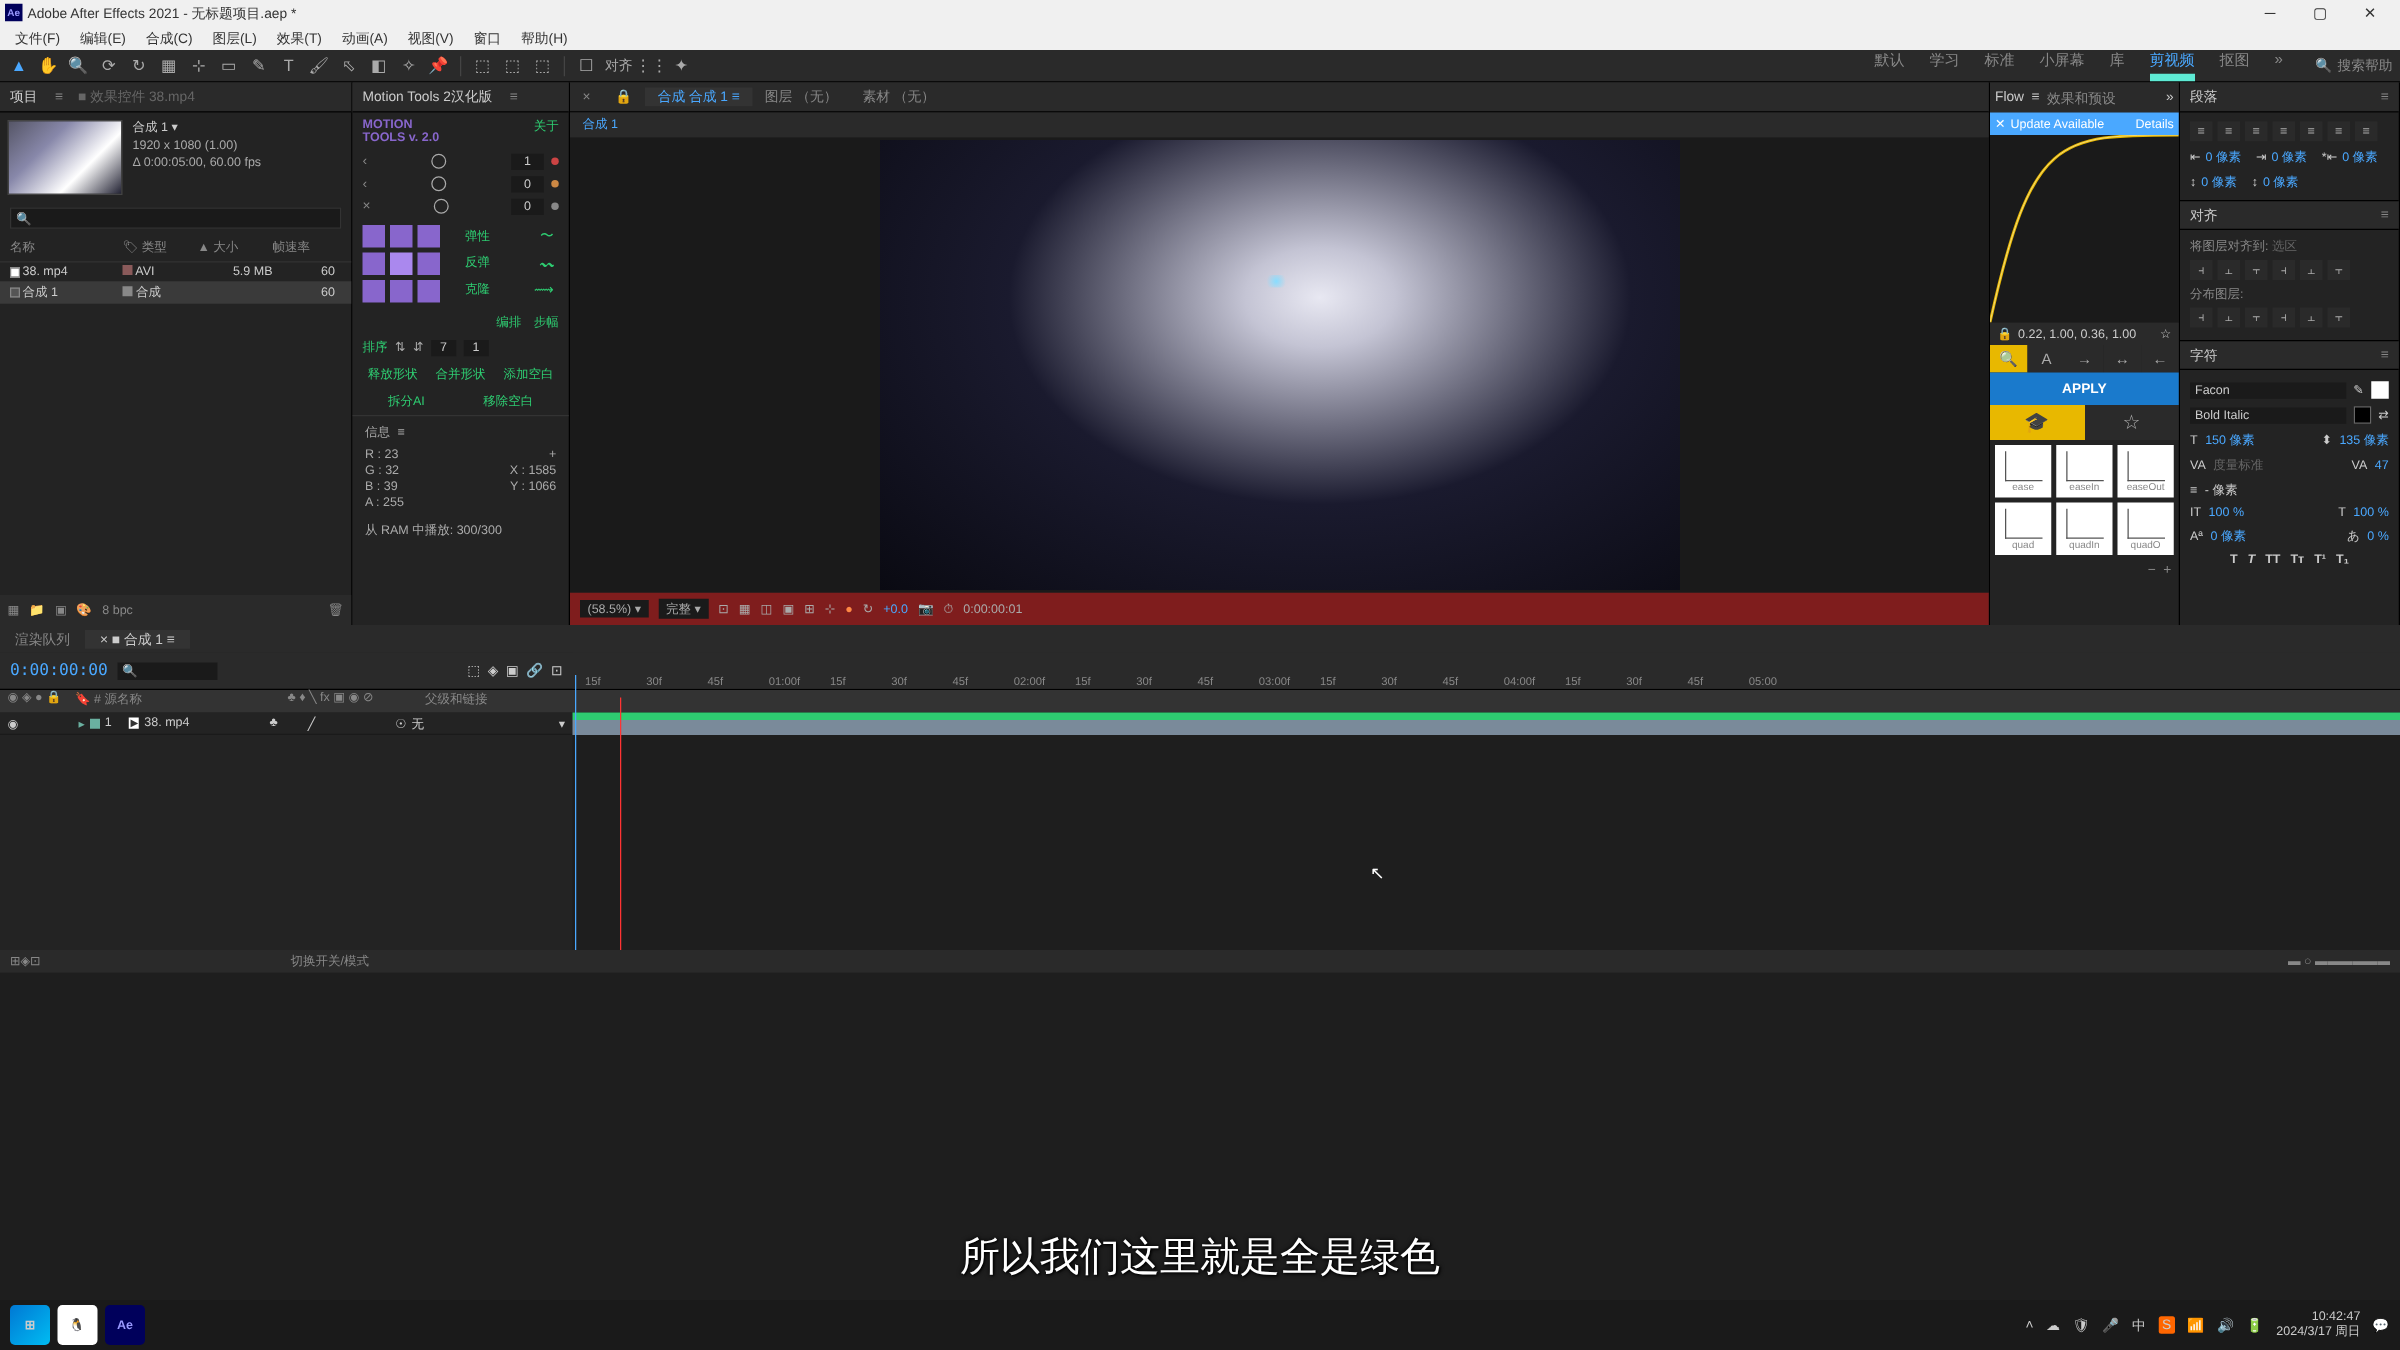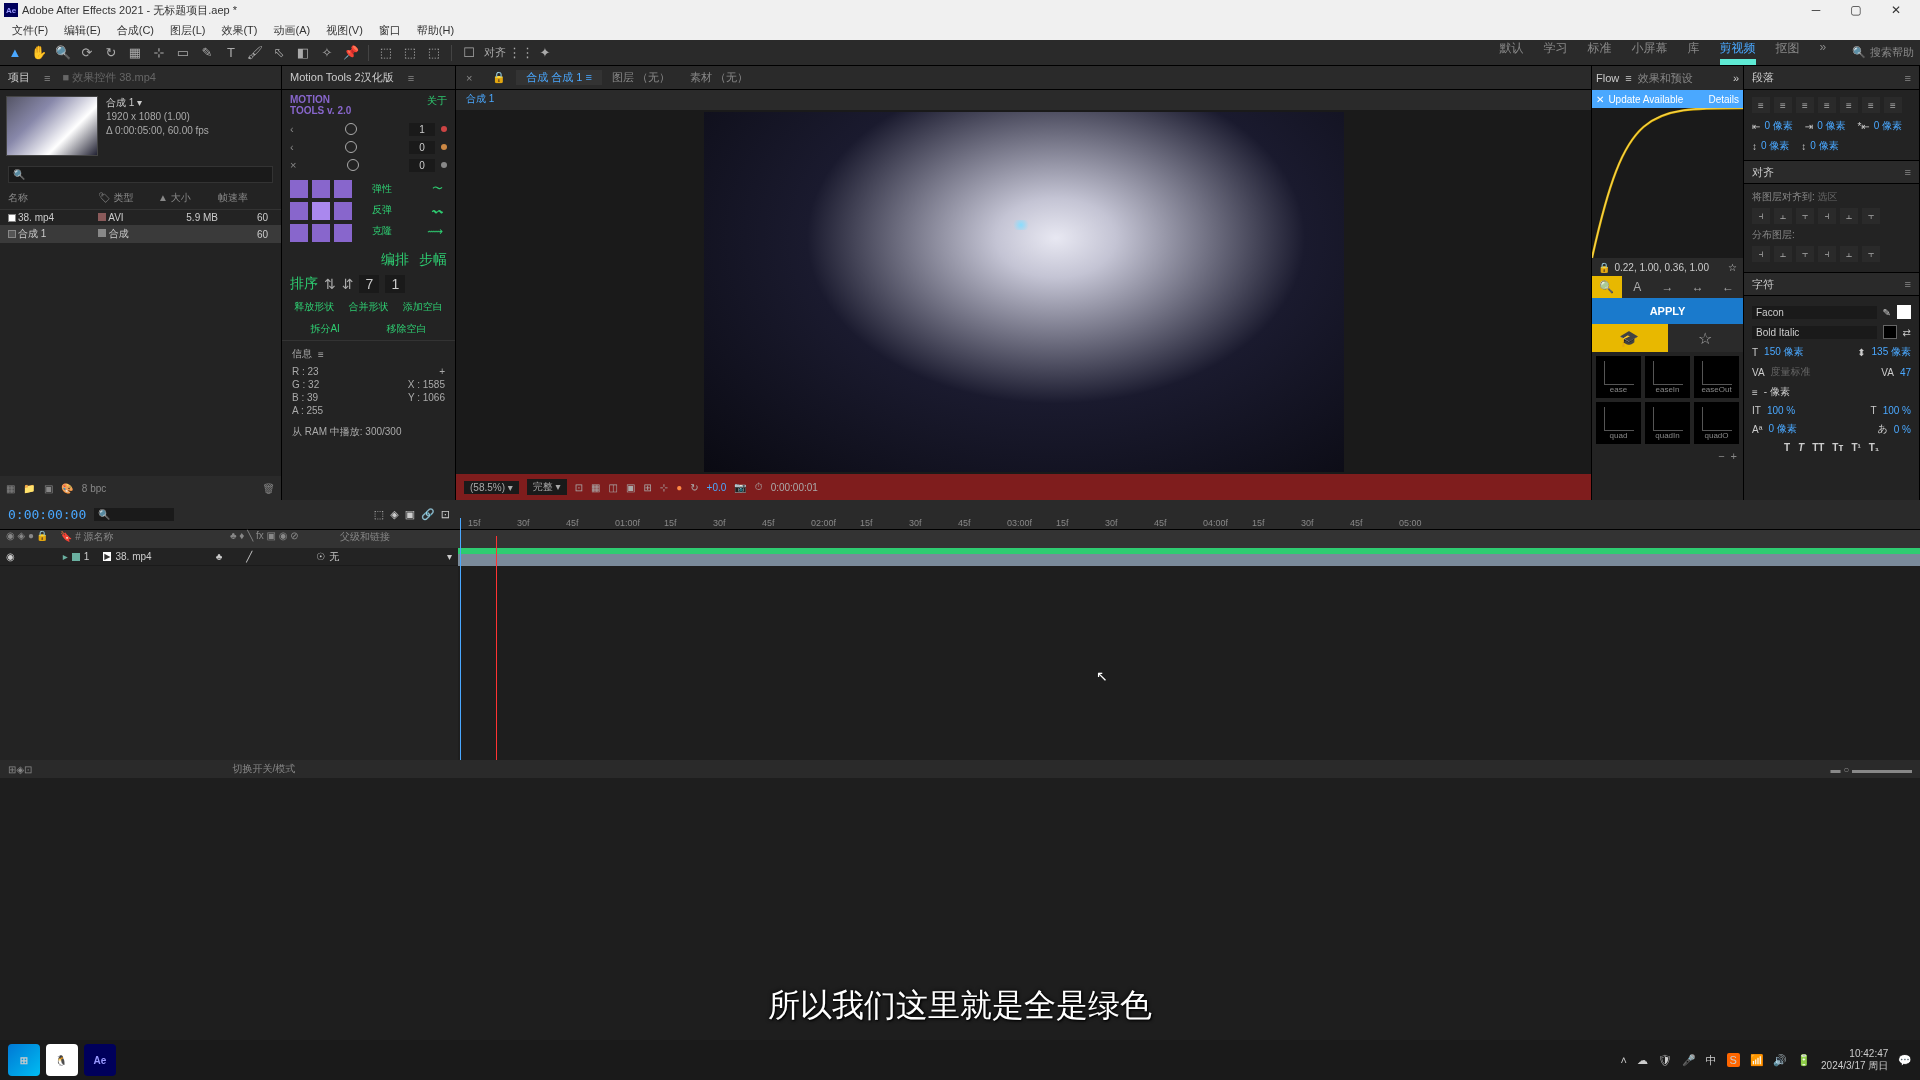--- a/index.html
+++ b/index.html
@@ -60,21 +60,21 @@
 .mt-slider .track { flex: 1; height: 14px; display: flex; align-items: center; justify-content: center; }
 .mt-slider .knob { width: 12px; height: 12px; border: 1.5px solid #aaa; border-radius: 50%; }
 .mt-slider .val { width: 26px; background: #1a1a1a; text-align: center; font-size: 10px; padding: 1px 0; }
 .mt-dot { width: 6px; height: 6px; border-radius: 50%; }
 .mt-grid { display: grid; grid-template-columns: repeat(3, 18px); gap: 4px; padding: 6px 8px; float: left; }
 .mt-grid .sq { width: 18px; height: 18px; background: #8866cc; }
 .mt-actions { padding: 4px 0; }
 .mt-action { display: flex; justify-content: space-between; align-items: center; padding: 3px 12px; font-size: 10px; }
 .mt-action .lbl { color: #2ecc71; }
 .mt-action .wave { color: #2ecc71; font-size: 11px; }
-.mt-row { display: flex; gap: 6px; padding: 3px 8px; font-size: 14px; align-items: center; }
+.mt-row { display: flex; gap: 6px; padding: 3px 8px; font-size: 10px; align-items: center; }
 .mt-row .lbl { color: #2ecc71; }
 .mt-row .num { background: #1a1a1a; width: 20px; text-align: center; padding: 1px 0; }
 .mt-btns { display: flex; gap: 6px; padding: 4px 8px; font-size: 10px; color: #2ecc71; justify-content: space-around; }
 .info-panel { padding: 6px 10px; font-size: 10px; color: #aaa; border-top: 1px solid #333; }
 .info-panel .hdr { display: flex; align-items: center; gap: 6px; margin-bottom: 4px; }
 .info-rgba { display: flex; justify-content: space-between; }
 .info-rgba .rgba { line-height: 1.3; }
 .info-rgba .xy { line-height: 1.3; text-align: right; }
 
 
@@ -101,21 +101,21 @@
 .flow-icons { height: 22px; display: flex; }
 .flow-icons .fi { flex: 1; display: flex; align-items: center; justify-content: center; font-size: 12px; }
 .flow-icons .fi.y { background: #e8b800; color: #333; }
 .flow-icons .fi.g { background: #2a2a2a; color: #aaa; }
 .flow-apply { height: 26px; background: #1a7acc; color: #fff; display: flex; align-items: center; justify-content: center; font-size: 11px; font-weight: bold; }
 .flow-fav { height: 28px; display: flex; }
 .flow-fav .half { flex: 1; display: flex; align-items: center; justify-content: center; font-size: 16px; }
 .flow-fav .y { background: #e8b800; color: #333; }
 .flow-fav .g { background: #2a2a2a; color: #aaa; }
 .flow-presets { display: grid; grid-template-columns: repeat(3, 1fr); gap: 4px; padding: 4px; }
-.flow-preset { height: 42px; background: #000000; display: flex; flex-direction: column; align-items: center; justify-content: center; font-size: 8px; color: #888; }
+.flow-preset { height: 42px; background: #ffffff; display: flex; flex-direction: column; align-items: center; justify-content: center; font-size: 8px; color: #888; }
 .flow-preset .curve { width: 30px; height: 24px; border-bottom: 1px solid #555; border-left: 1px solid #555; position: relative; }
 .flow-bottom { display: flex; justify-content: flex-end; gap: 6px; padding: 2px 6px; color: #888; }
 
 
 .right-col { width: 176px; }
 .para-panel { padding: 4px 8px; font-size: 10px; }
 .para-row { display: flex; gap: 4px; padding: 3px 0; align-items: center; }
 .para-icon { width: 18px; height: 16px; background: #2a2a2a; display: flex; align-items: center; justify-content: center; color: #aaa; font-size: 10px; }
 .para-val { color: #4aa8ff; }
 .align-panel { padding: 6px 8px; }
@@ -588,20 +588,24 @@
         <span>TT</span>
         <span>Tᴛ</span>
         <span>T¹</span>
         <span>T₁</span>
       </div>
     </div>
   </div>
 </div>
 
 <div class="timeline">
+  <div class="tl-tabs">
+    <span class="ttab">渲染队列</span>
+    <span class="ttab active">×  ■ <span>合成 1</span> ≡</span>
+  </div>
   <div class="tl-header">
     <div class="tl-left">
       <span class="tl-time">0:00:00:00</span>
       <span class="tl-search">🔍</span>
       <span style="margin-left:auto;display:flex;gap:6px">
         <span>⬚</span>
         <span>◈</span>
         <span>▣</span>
         <span>🔗</span>
         <span>⊡</span>

